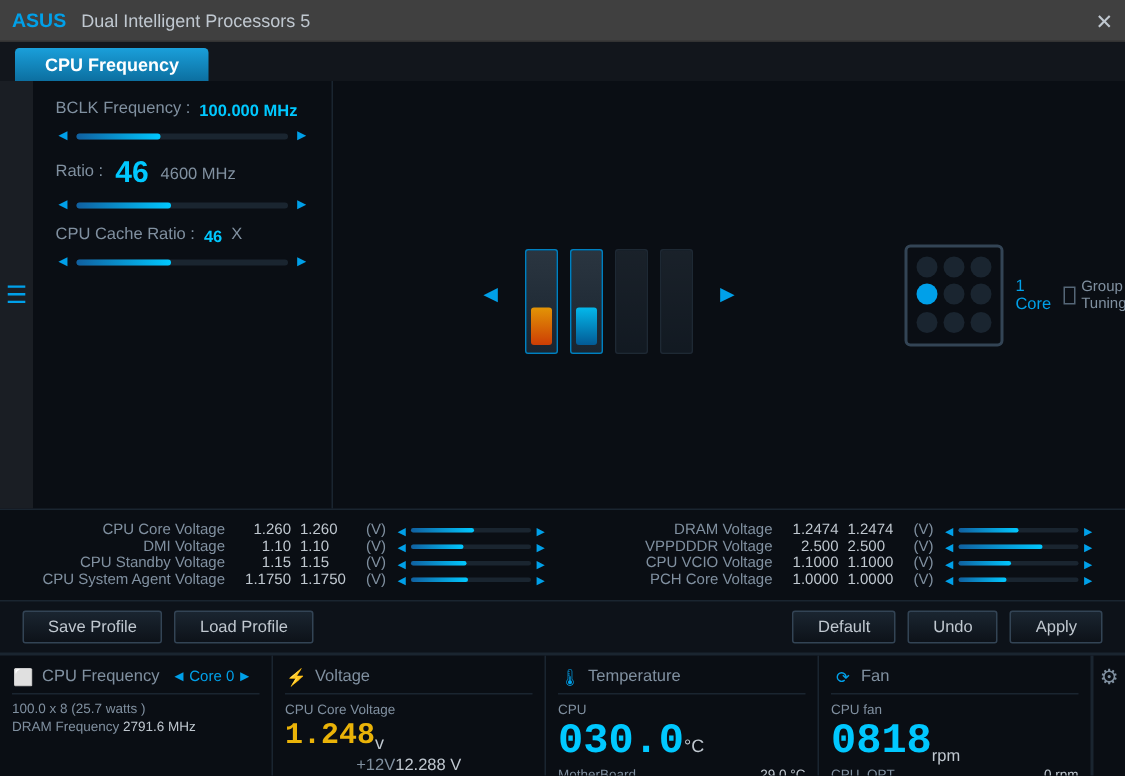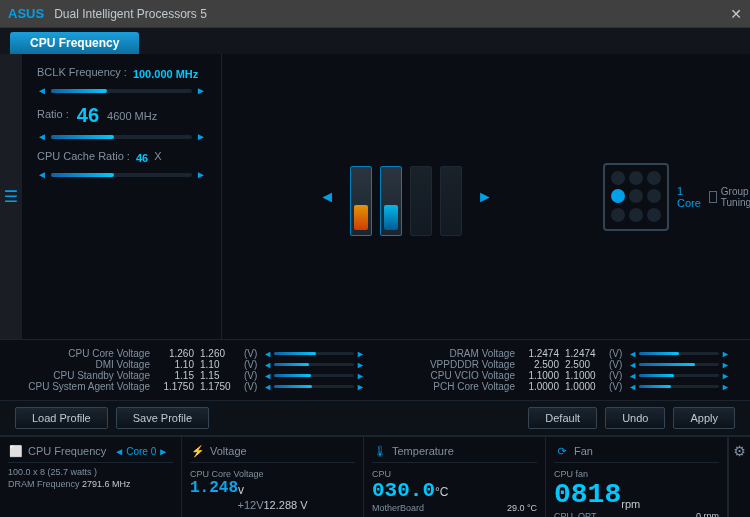--- a/index.html
+++ b/index.html
@@ -340,38 +340,38 @@
       vertical-align: bottom;
       margin-left: 2px;
     }
     .sub-info {
       color: #8090a0;
       font-size: 9px;
       margin-top: 2px;
     }
     .temp-value {
       color: #00c8ff;
-      font-size: 21px;
+      font-size: 28px;
       font-weight: bold;
       font-family: 'Courier New', monospace;
       text-align: right;
     }
     .sensor-row {
       display: flex;
       justify-content: space-between;
       color: #8090a0;
       font-size: 9px;
       margin: 1px 0;
     }
     .sensor-val {
       color: #c0c8d0;
     }
     .voltage-big {
-      color: #0ea5e9;
-      font-size: 16px;
+      color: #eab308;
+      font-size: 20px;
       font-weight: bold;
       font-family: 'Courier New', monospace;
       margin-top: 12px;
     }
     .v-readings {
       margin-top: 2px;
     }
     .v-reading-row {
       display: flex;
       justify-content: center;
@@ -644,22 +644,22 @@
       <div class="v-slider-track">
         <div class="v-slider-fill" style="width:40%"></div>
       </div>
       <span class="v-arrow">►</span>
     </div>
   </div>
     </div>
 </div>
 
 <div class="button-bar">
+  <button class="btn">Save Profile</button>
   <button class="btn">Load Profile</button>
-  <button class="btn">Save Profile</button>
   <div class="btn-right">
     <button class="btn">Default</button>
     <button class="btn">Undo</button>
     <button class="btn">Apply</button>
   </div>
 </div>
 
 <div class="status-bar">
 
   <div class="status-panel">

